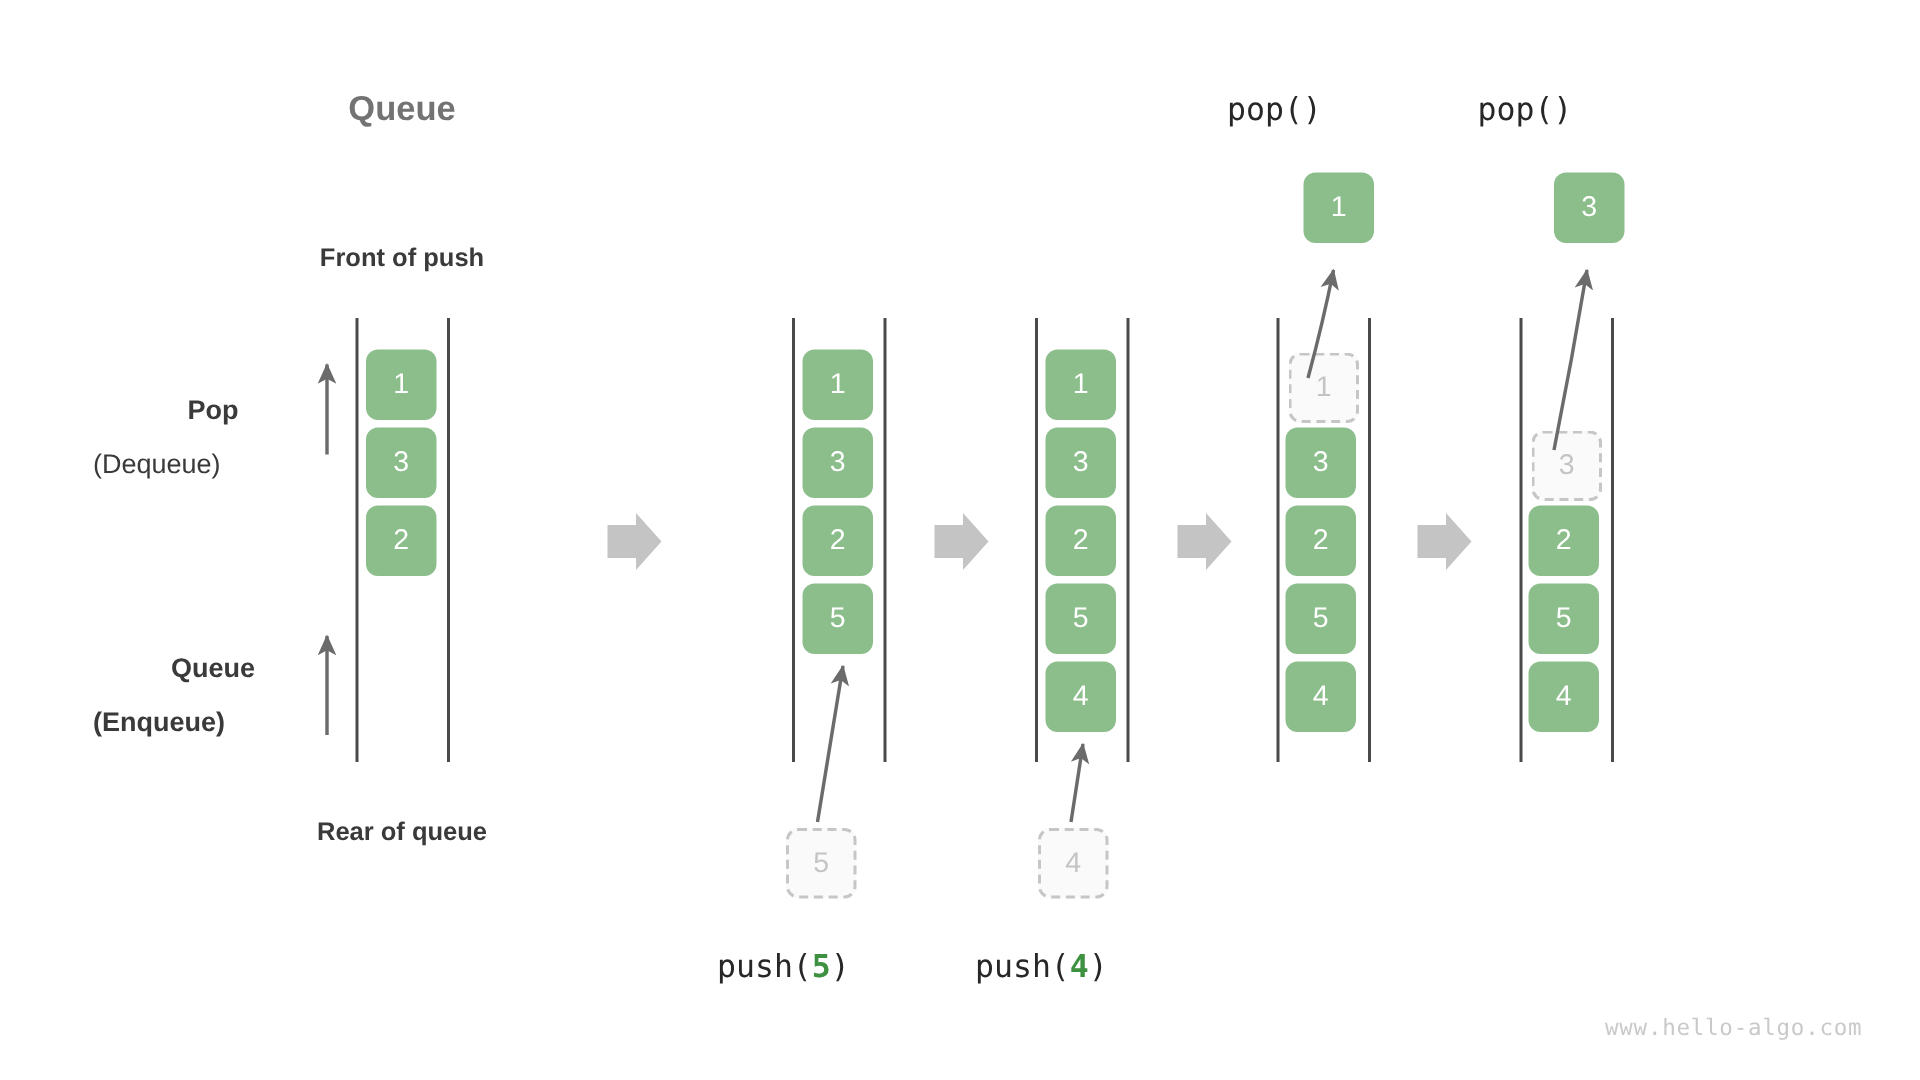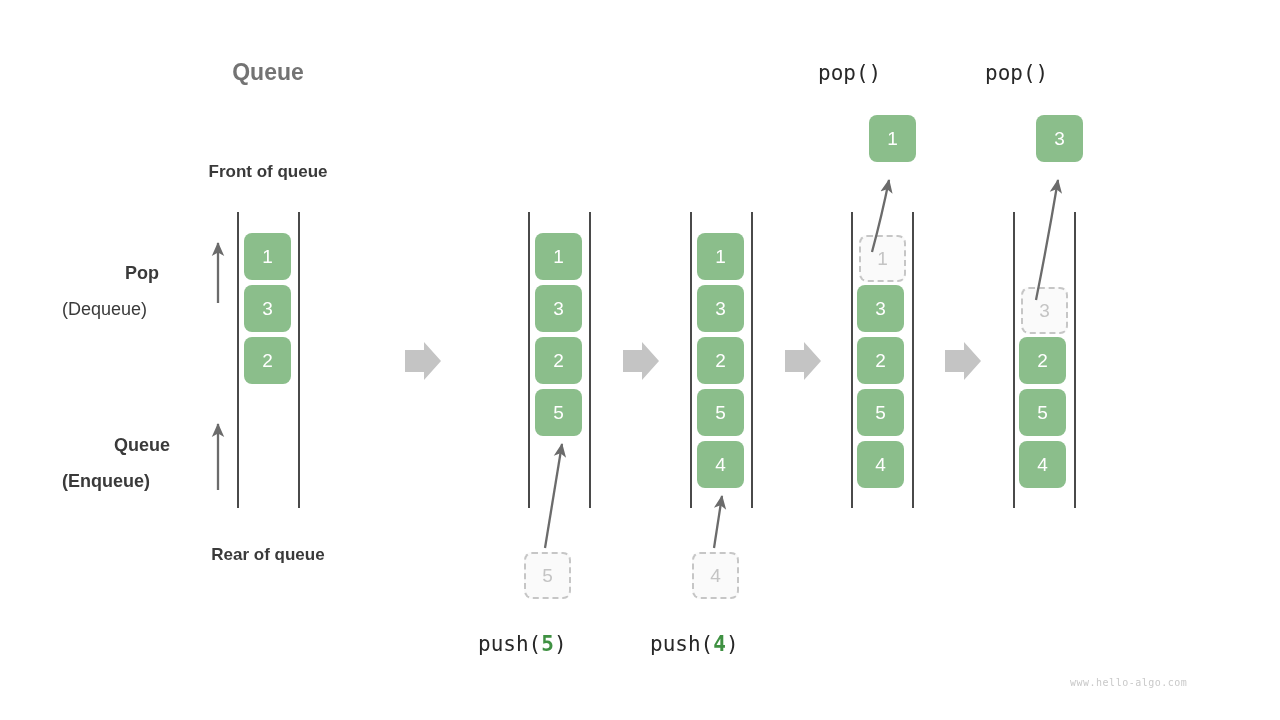--- a/index.html
+++ b/index.html
@@ -50,21 +50,21 @@
     text-align: left;
   }
   .mono {
     font-family: "DejaVu Sans Mono", monospace;
     font-size: 21px;
     color: #272727;
   }
   .mono .gv { color: #3f9142; font-weight: bold; }
   .watermark {
     font-family: "DejaVu Sans Mono", monospace;
-    font-size: 10px;
+    font-size: 15px;
     color: #c9c9c9;
     letter-spacing: 0.5px;
   }
   .cell {
     position: absolute;
     width: 47px;
     height: 47px;
     border-radius: 8px;
     background: #8bbe8b;
     color: #ffffff;
@@ -94,21 +94,21 @@
     pointer-events: none;
   }
 </style>
 </head>
 <body>
 
 <div id="stage">
 
   <div class="txt title" style="left:188px; top:61px; width:160px;">Queue</div>
 
-  <div class="txt hdr" style="left:168px; top:163px; width:200px;">Front of queue</div>
+  <div class="txt hdr" style="left:168px; top:163px; width:200px;">Front of push</div>
   <div class="txt hdr" style="left:168px; top:546px; width:200px;">Rear of queue</div>
 
   <div class="txt sidelabel-bold" style="left:62px; top:264px; width:160px;">Pop</div>
   <div class="txt sidelabel-sub" style="left:62px; top:300px; width:160px;">(Dequeue)</div>
 
   <div class="txt sidelabel-bold" style="left:62px; top:436px; width:160px;">Queue</div>
   <div class="txt sidelabel-sub" style="left:62px; top:472px; width:160px;font-weight:bold;">(Enqueue)</div>
 
   <div class="rail" style="left:237px; top:212px; height:296px;"></div>
   <div class="rail" style="left:298px; top:212px; height:296px;"></div>

